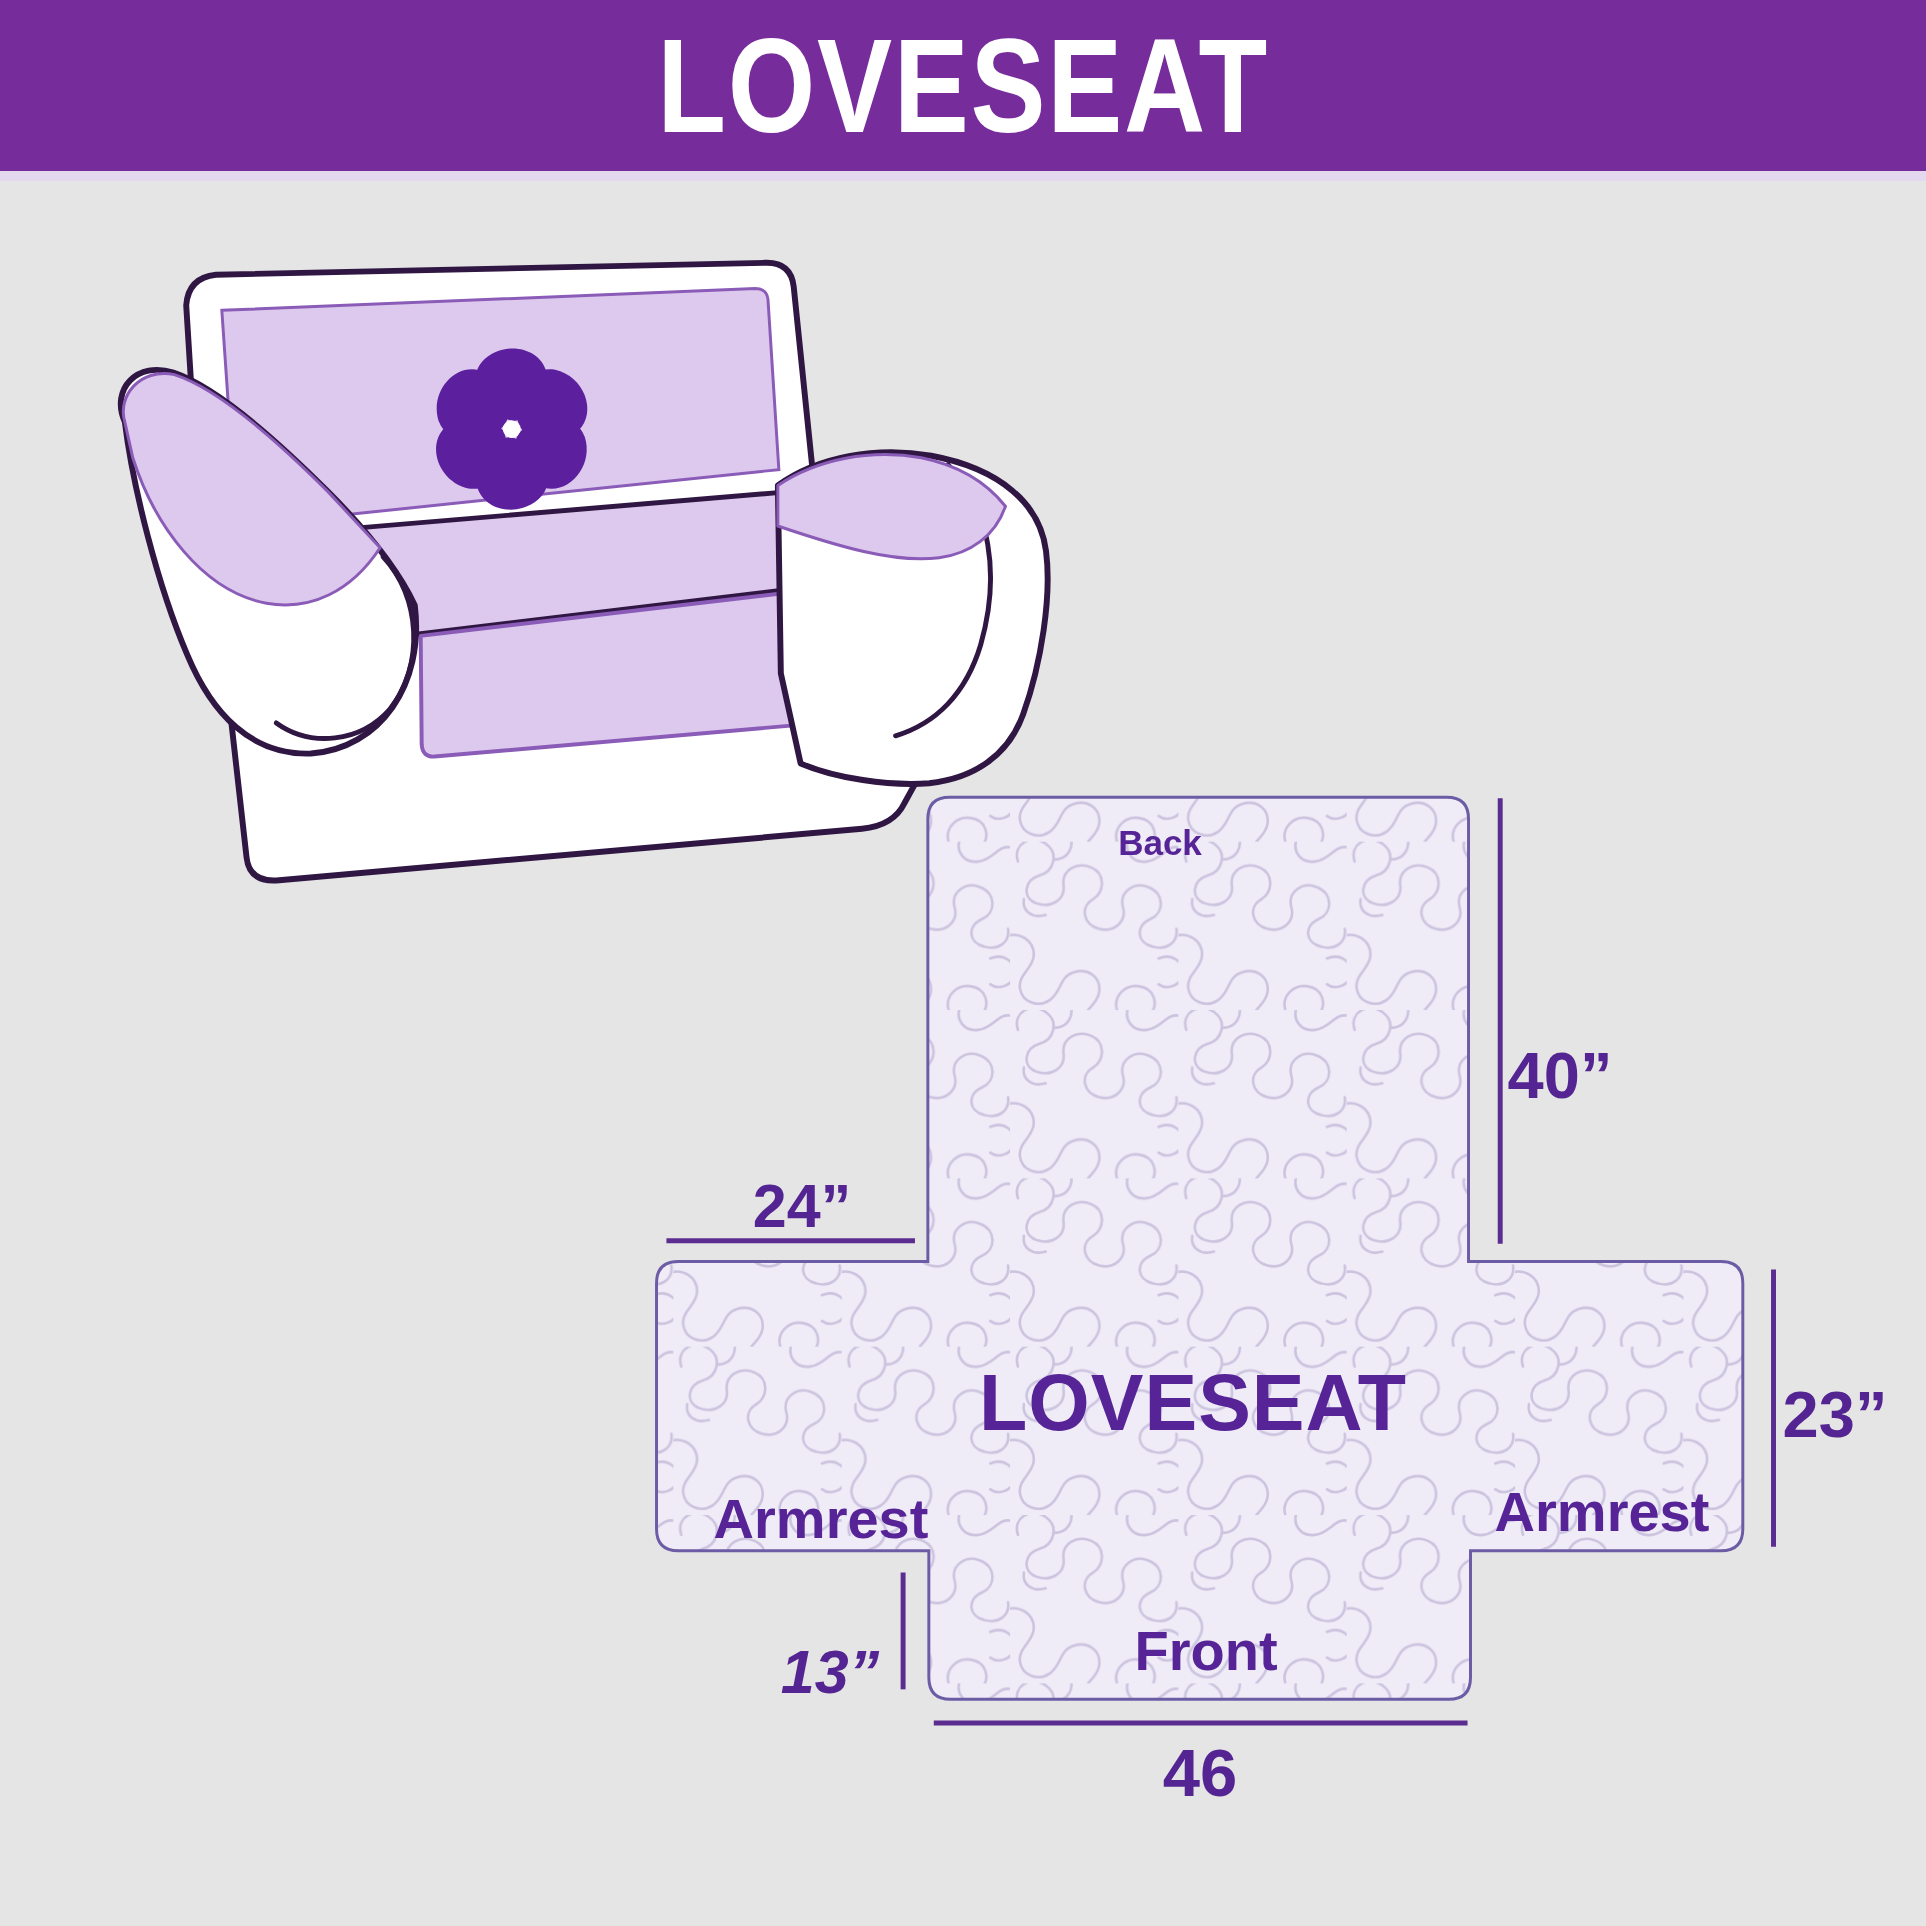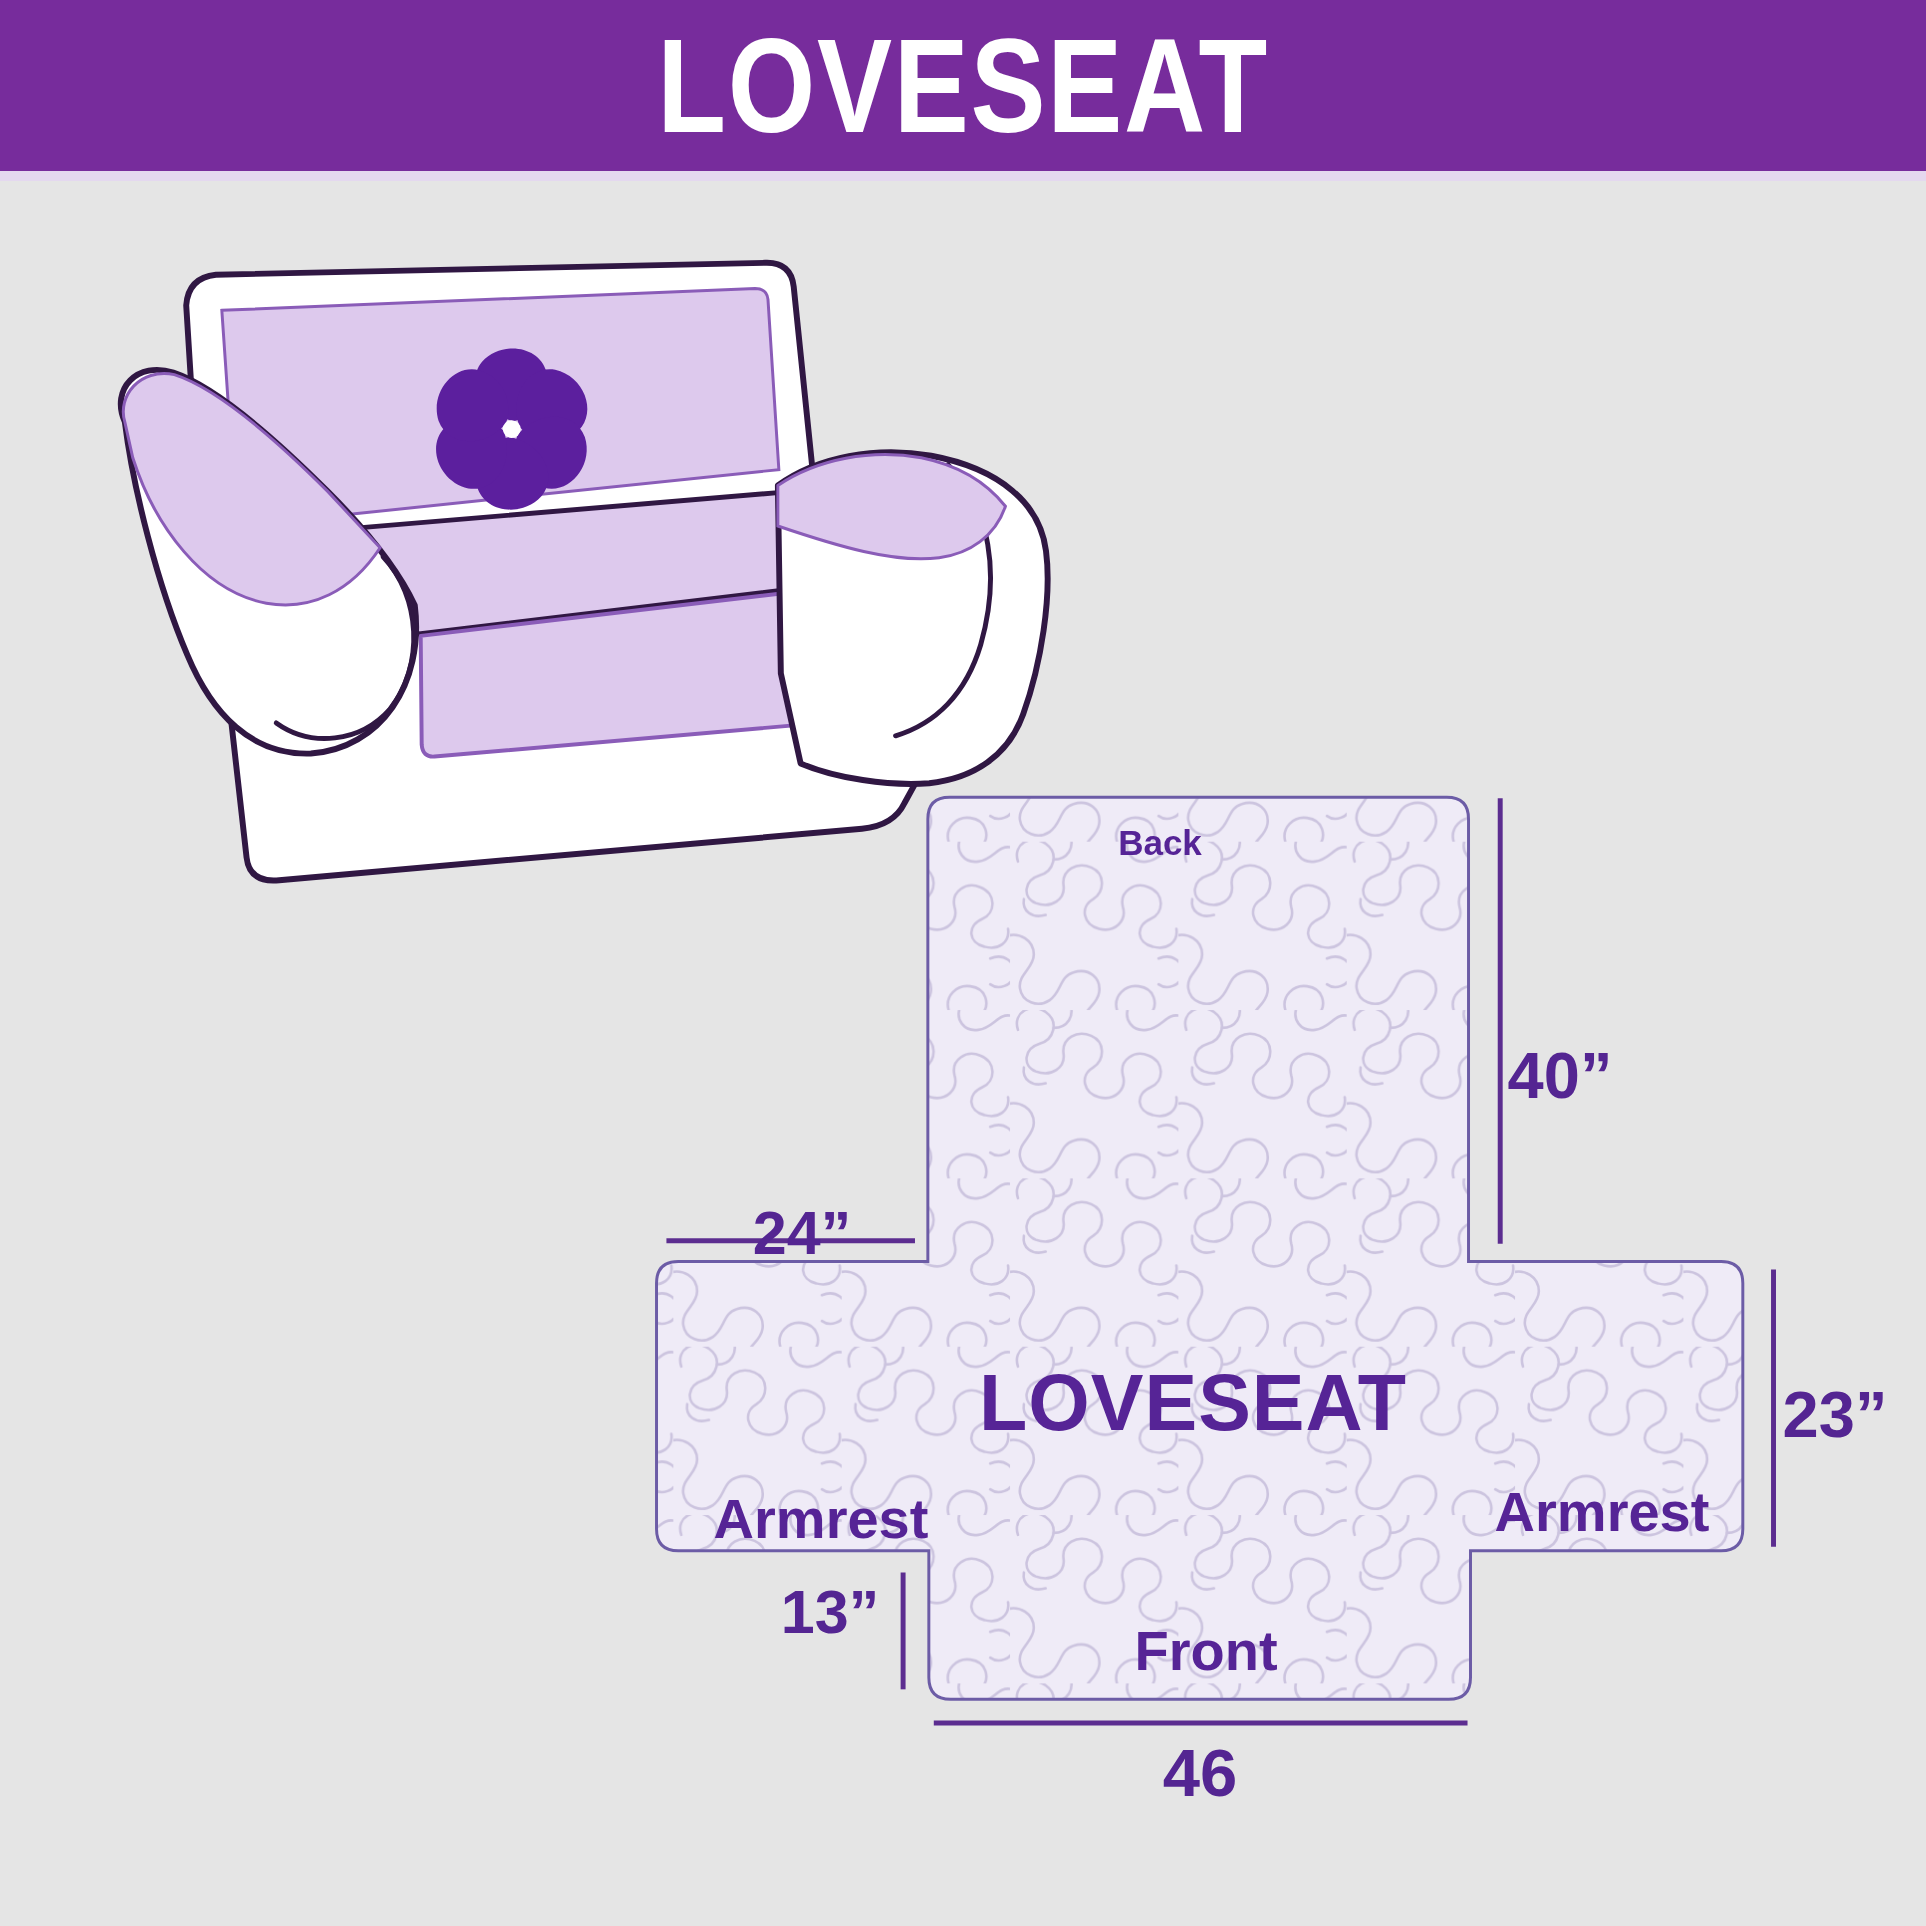--- a/index.html
+++ b/index.html
@@ -29,23 +29,23 @@
     position:absolute;transform:translate(-50%,-50%);
     color:#562496;font-weight:700;white-space:nowrap;line-height:1;
   }
   .lbl-back{left:1160px;top:842px;font-size:35px;}
   .lbl-product{left:1193px;top:1402px;font-size:79px;letter-spacing:1px;}
   .lbl-armrest-l{left:821px;top:1519px;font-size:56px;}
   .lbl-armrest-r{left:1602px;top:1512px;font-size:56px;}
   .lbl-front{left:1206px;top:1651px;font-size:56px;}
   .dim{color:#542592;}
   .dim-40{left:1560px;top:1067px;font-size:65px;margin-top:8px;}
-  .dim-24{left:802px;top:1206px;font-size:61px;margin-top:27px;}
+  .dim-24{left:802px;top:1206px;font-size:61px;}
   .dim-23{left:1835px;top:1414px;font-size:65px;text-align:center;}
-  .dim-13{left:830px;top:1612px;font-size:61px;}
+  .dim-13{left:830px;top:1672px;font-size:61px;font-style:italic;}
   .dim-46{left:1200px;top:1772px;font-size:67px;}
 </style>
 </head>
 <body>
 
 <div class="page">
 
   <div class="header">
     <h1>LOVESEAT</h1>
   </div>

